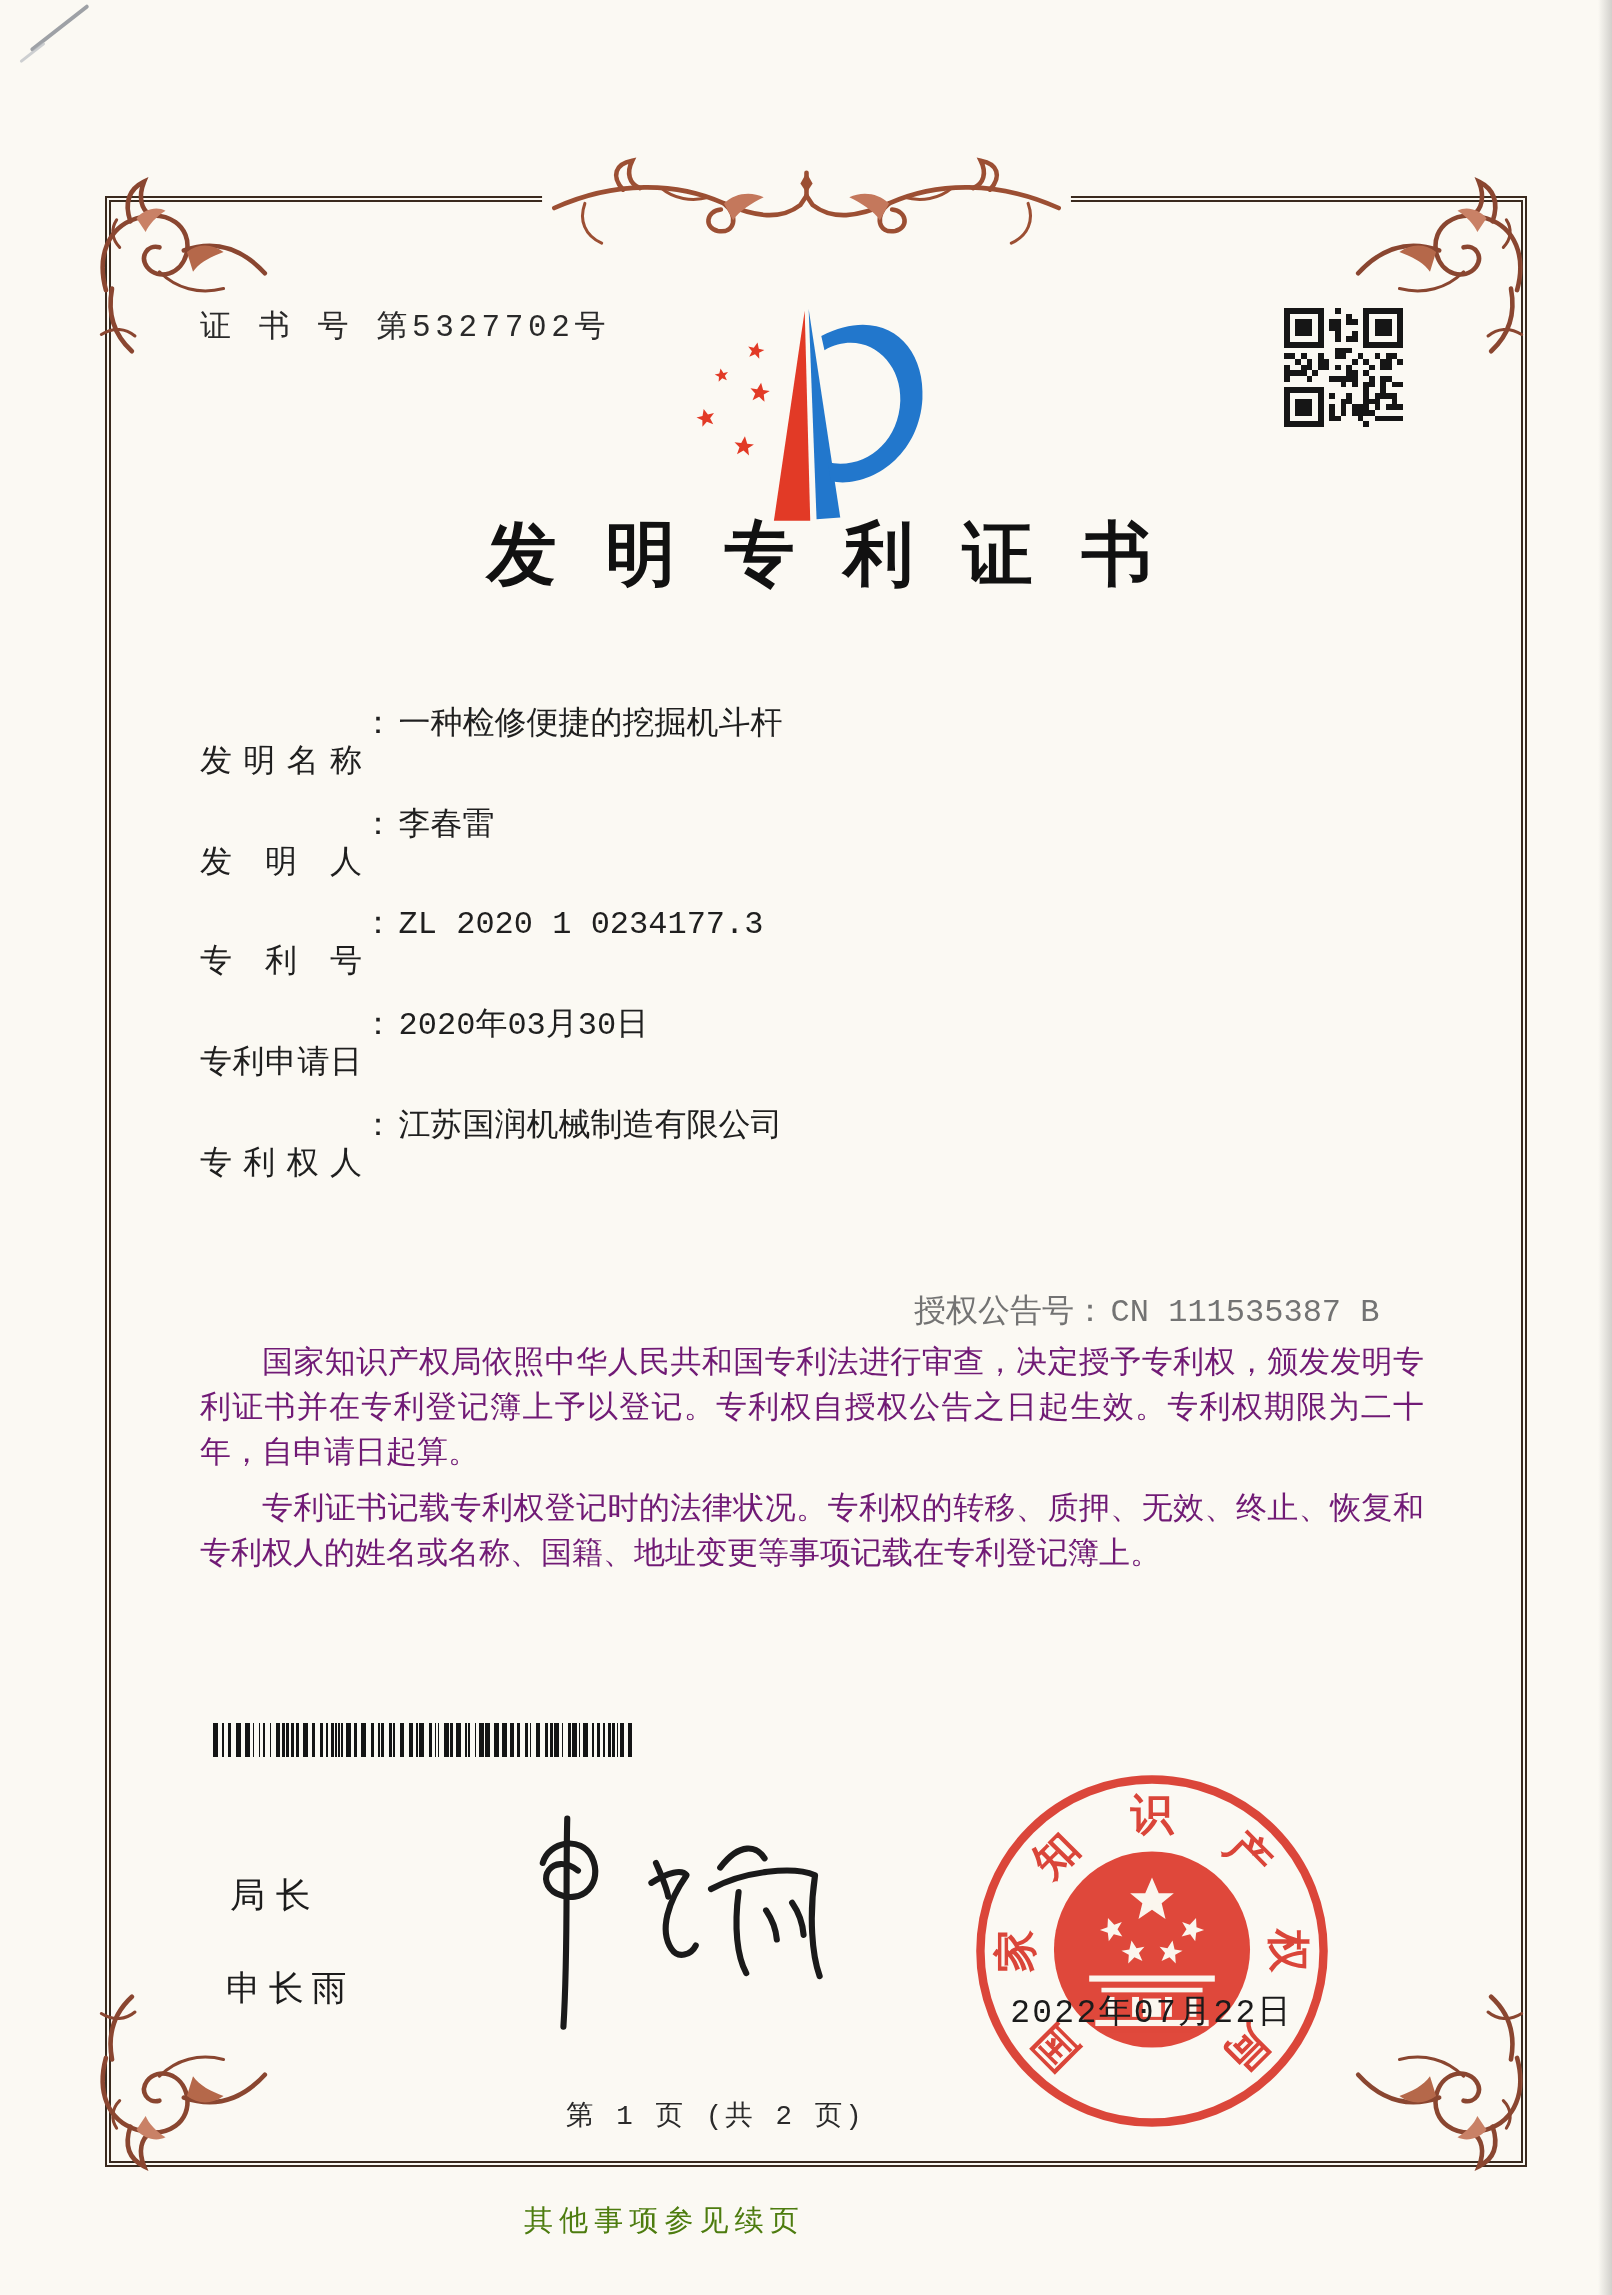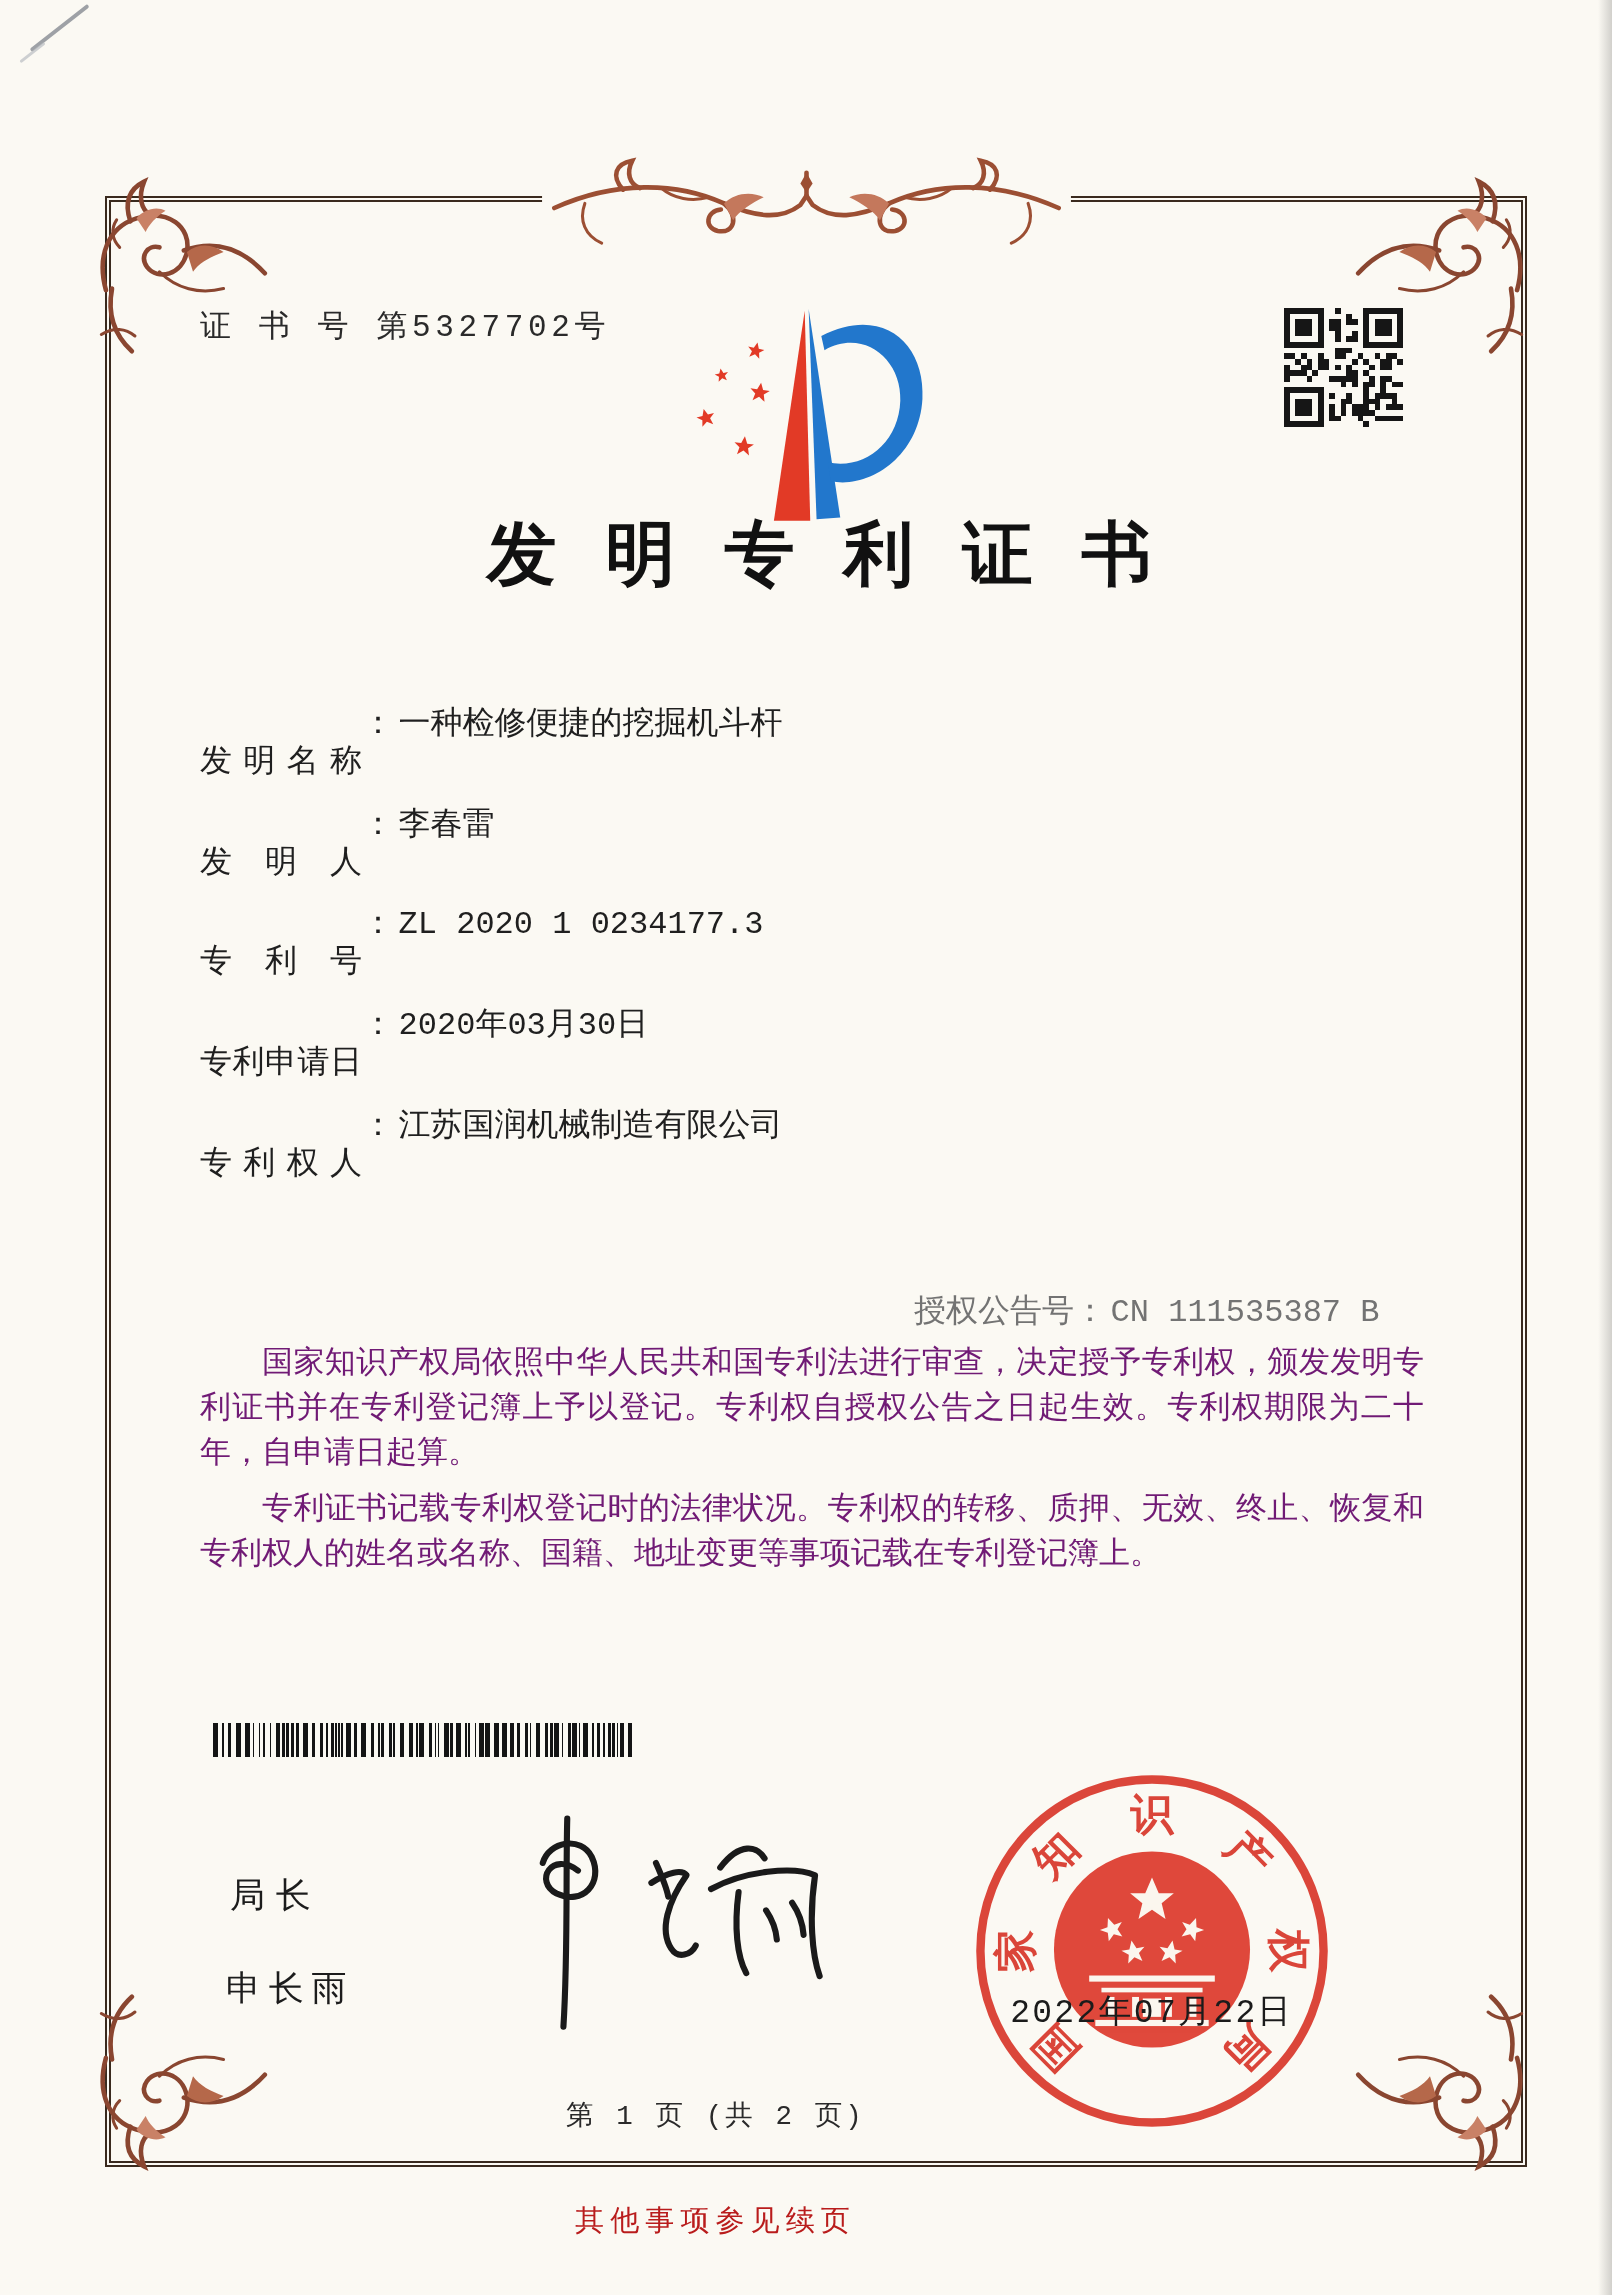--- a/index.html
+++ b/index.html
@@ -46,21 +46,21 @@
   .signature{left:451px;top:1803px;width:413px;height:253px;}
   
   .seal{left:972px;top:1771px;width:360px;height:360px;--seal:#d8362a;}
   .seal svg{position:absolute;left:0;top:0;}
   .seal-ch{position:absolute;left:50%;top:50%;font-size:43px;font-weight:bold;color:var(--seal);
            transform:translate(-50%,-50%) rotate(var(--a)) translateY(-136px);opacity:.92;}
   .seal-date{left:983px;top:1989px;width:337px;text-align:center;font-size:33px;
              letter-spacing:2.3px;color:#1b1b1b;}
   
   .page-num{left:524px;top:2097px;width:383px;text-align:center;font-size:27.5px;letter-spacing:3.1px;color:#2a2a2a;}
-  .footer-note{left:524px;top:2201px;width:383px;text-align:center;font-size:29px;letter-spacing:6.1px;color:#b91c1c;}
+  .footer-note{left:524px;top:2201px;width:383px;text-align:left;font-size:29px;letter-spacing:6.1px;color:#4d7c0f;}
 </style>
 </head>
 <body>
 
 <div class="page">
 
   <div class="abs scratch"></div>
   <div class="abs scratch2"></div>
   <div class="abs edge-shadow"></div>
 

